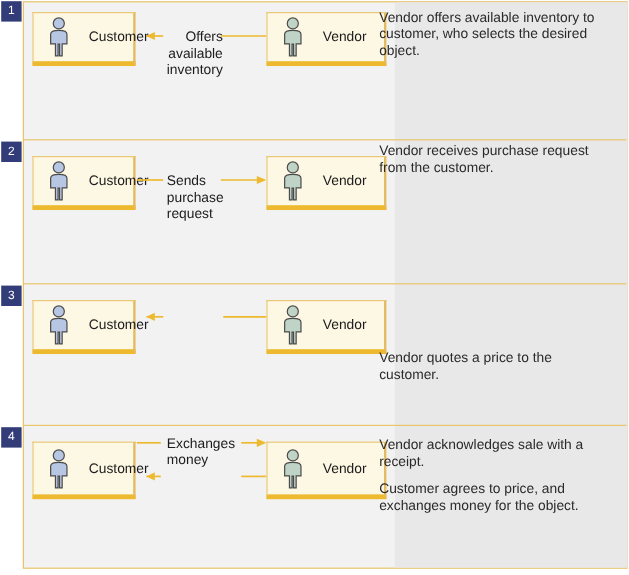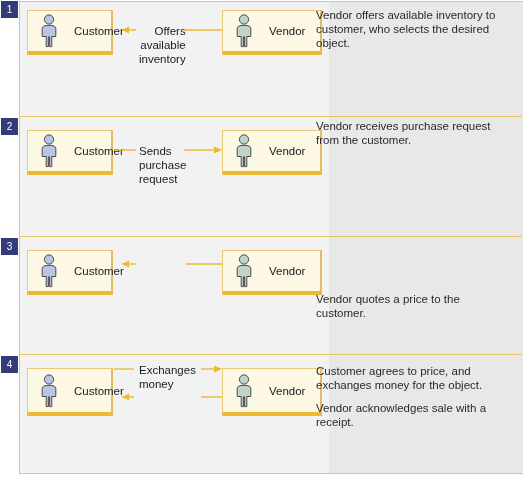--- a/index.html
+++ b/index.html
@@ -284,17 +284,17 @@
     <span class="actor-figure">
       <svg width="22" height="34" viewBox="0 0 22 34">
         <circle cx="11" cy="5.5" r="4.6" fill="#bfd4c6" stroke="#4a4a4a" stroke-width="1"></circle>
         <path d="M4.2 14.5 Q4.2 11.3 11 11.3 Q17.8 11.3 17.8 14.5 L17.8 22.5 L13.8 22.5 L13.8 32.6 L11.6 32.6 L11.6 22.8 L10.4 22.8 L10.4 32.6 L8.2 32.6 L8.2 22.5 L4.2 22.5 Z" fill="#bfd4c6" stroke="#4a4a4a" stroke-width="1"></path>
       </svg>
     </span>
     <span class="actor-label">Vendor</span>
   </div>
 
   <div class="desc" style="top:364px;">
+    <p>Vendor acknowledges sale with a receipt.</p>
     <p>Customer agrees to price, and exchanges money for the object.</p>
-    <p>Vendor acknowledges sale with a receipt.</p>
   </div>
 
 </div>
 
 </body></html>

